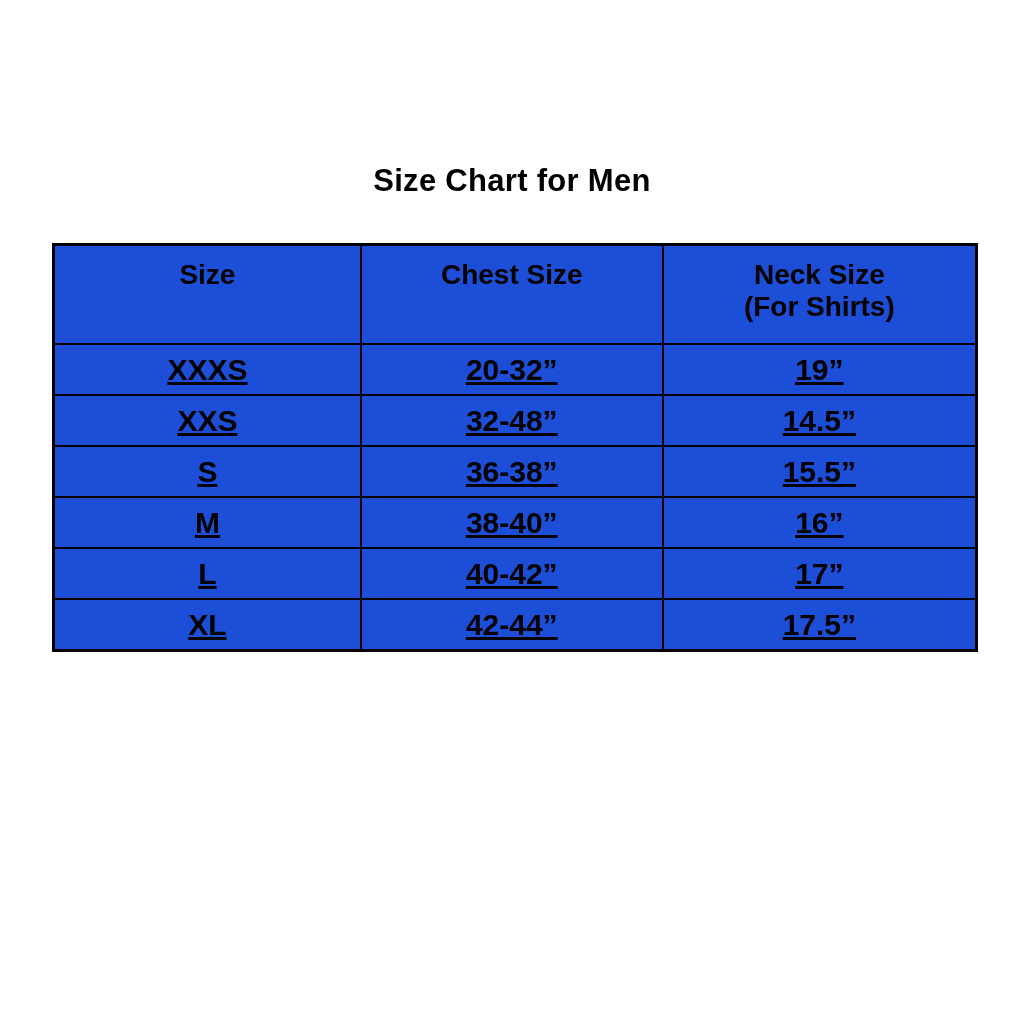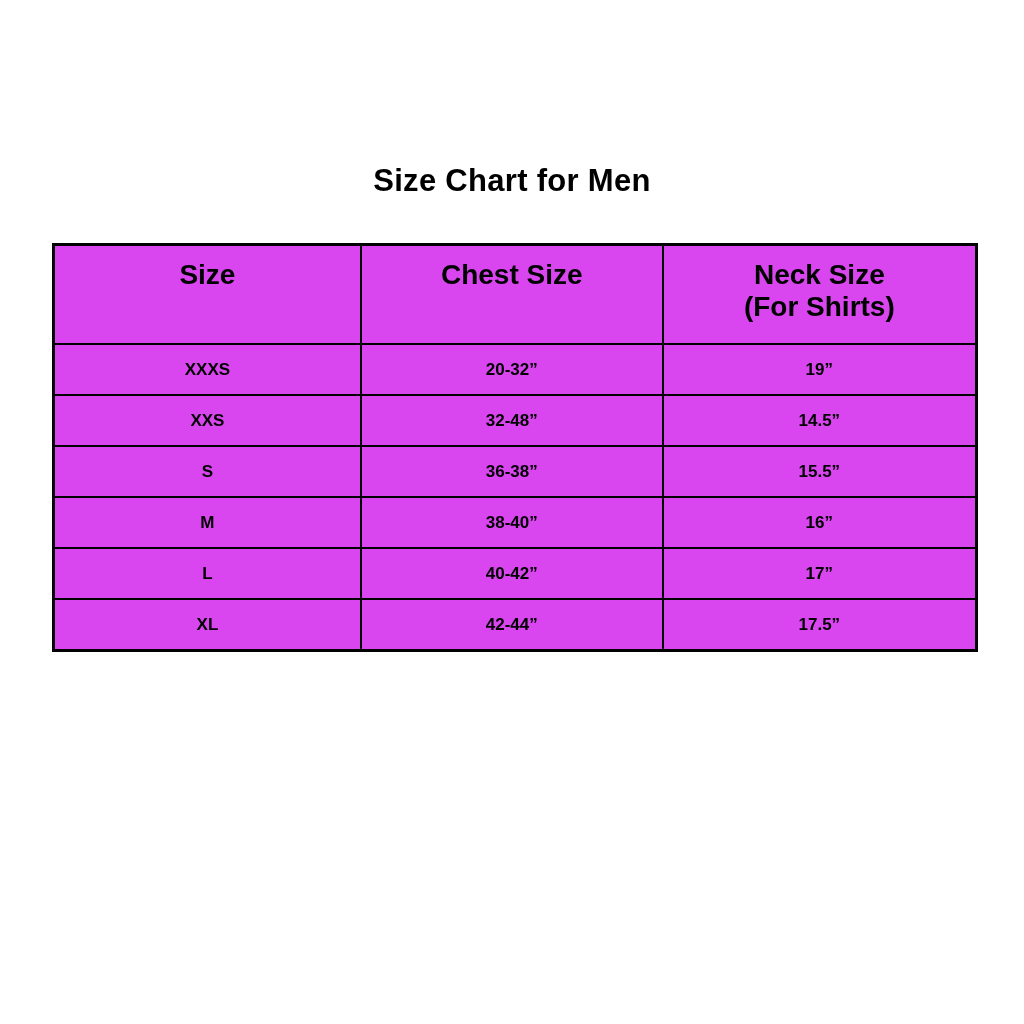--- a/index.html
+++ b/index.html
@@ -27,21 +27,21 @@
     color: #000000;
   }
   table.size-table {
     position: absolute;
     left: 52px;
     top: 243px;
     width: 926px;
     border-collapse: collapse;
     table-layout: fixed;
     border: 3px solid #000000;
-    background: #d946ef;
+    background: #1d4ed8;
   }
   .size-table col.c1 { width: 33.3%; }
   .size-table col.c2 { width: 32.7%; }
   .size-table col.c3 { width: 34.0%; }
   .size-table th,
   .size-table td {
     border: 2px solid #000000;
     text-align: center;
     font-weight: 700;
     color: #000000;
@@ -50,22 +50,23 @@
   .size-table thead th {
     height: 84px;
     vertical-align: top;
     padding-top: 13px;
     font-size: 28px;
     line-height: 1.15;
   }
   .size-table tbody td {
     height: 49px;
     vertical-align: middle;
-    font-size: 17px;
+    font-size: 30px;
     line-height: 1;
+    text-decoration: underline;
   }
 </style>
 </head>
 <body>
 
 <div class="page">
   <h1 class="title">Size Chart for Men</h1>
 
   <table class="size-table">
     <colgroup>

